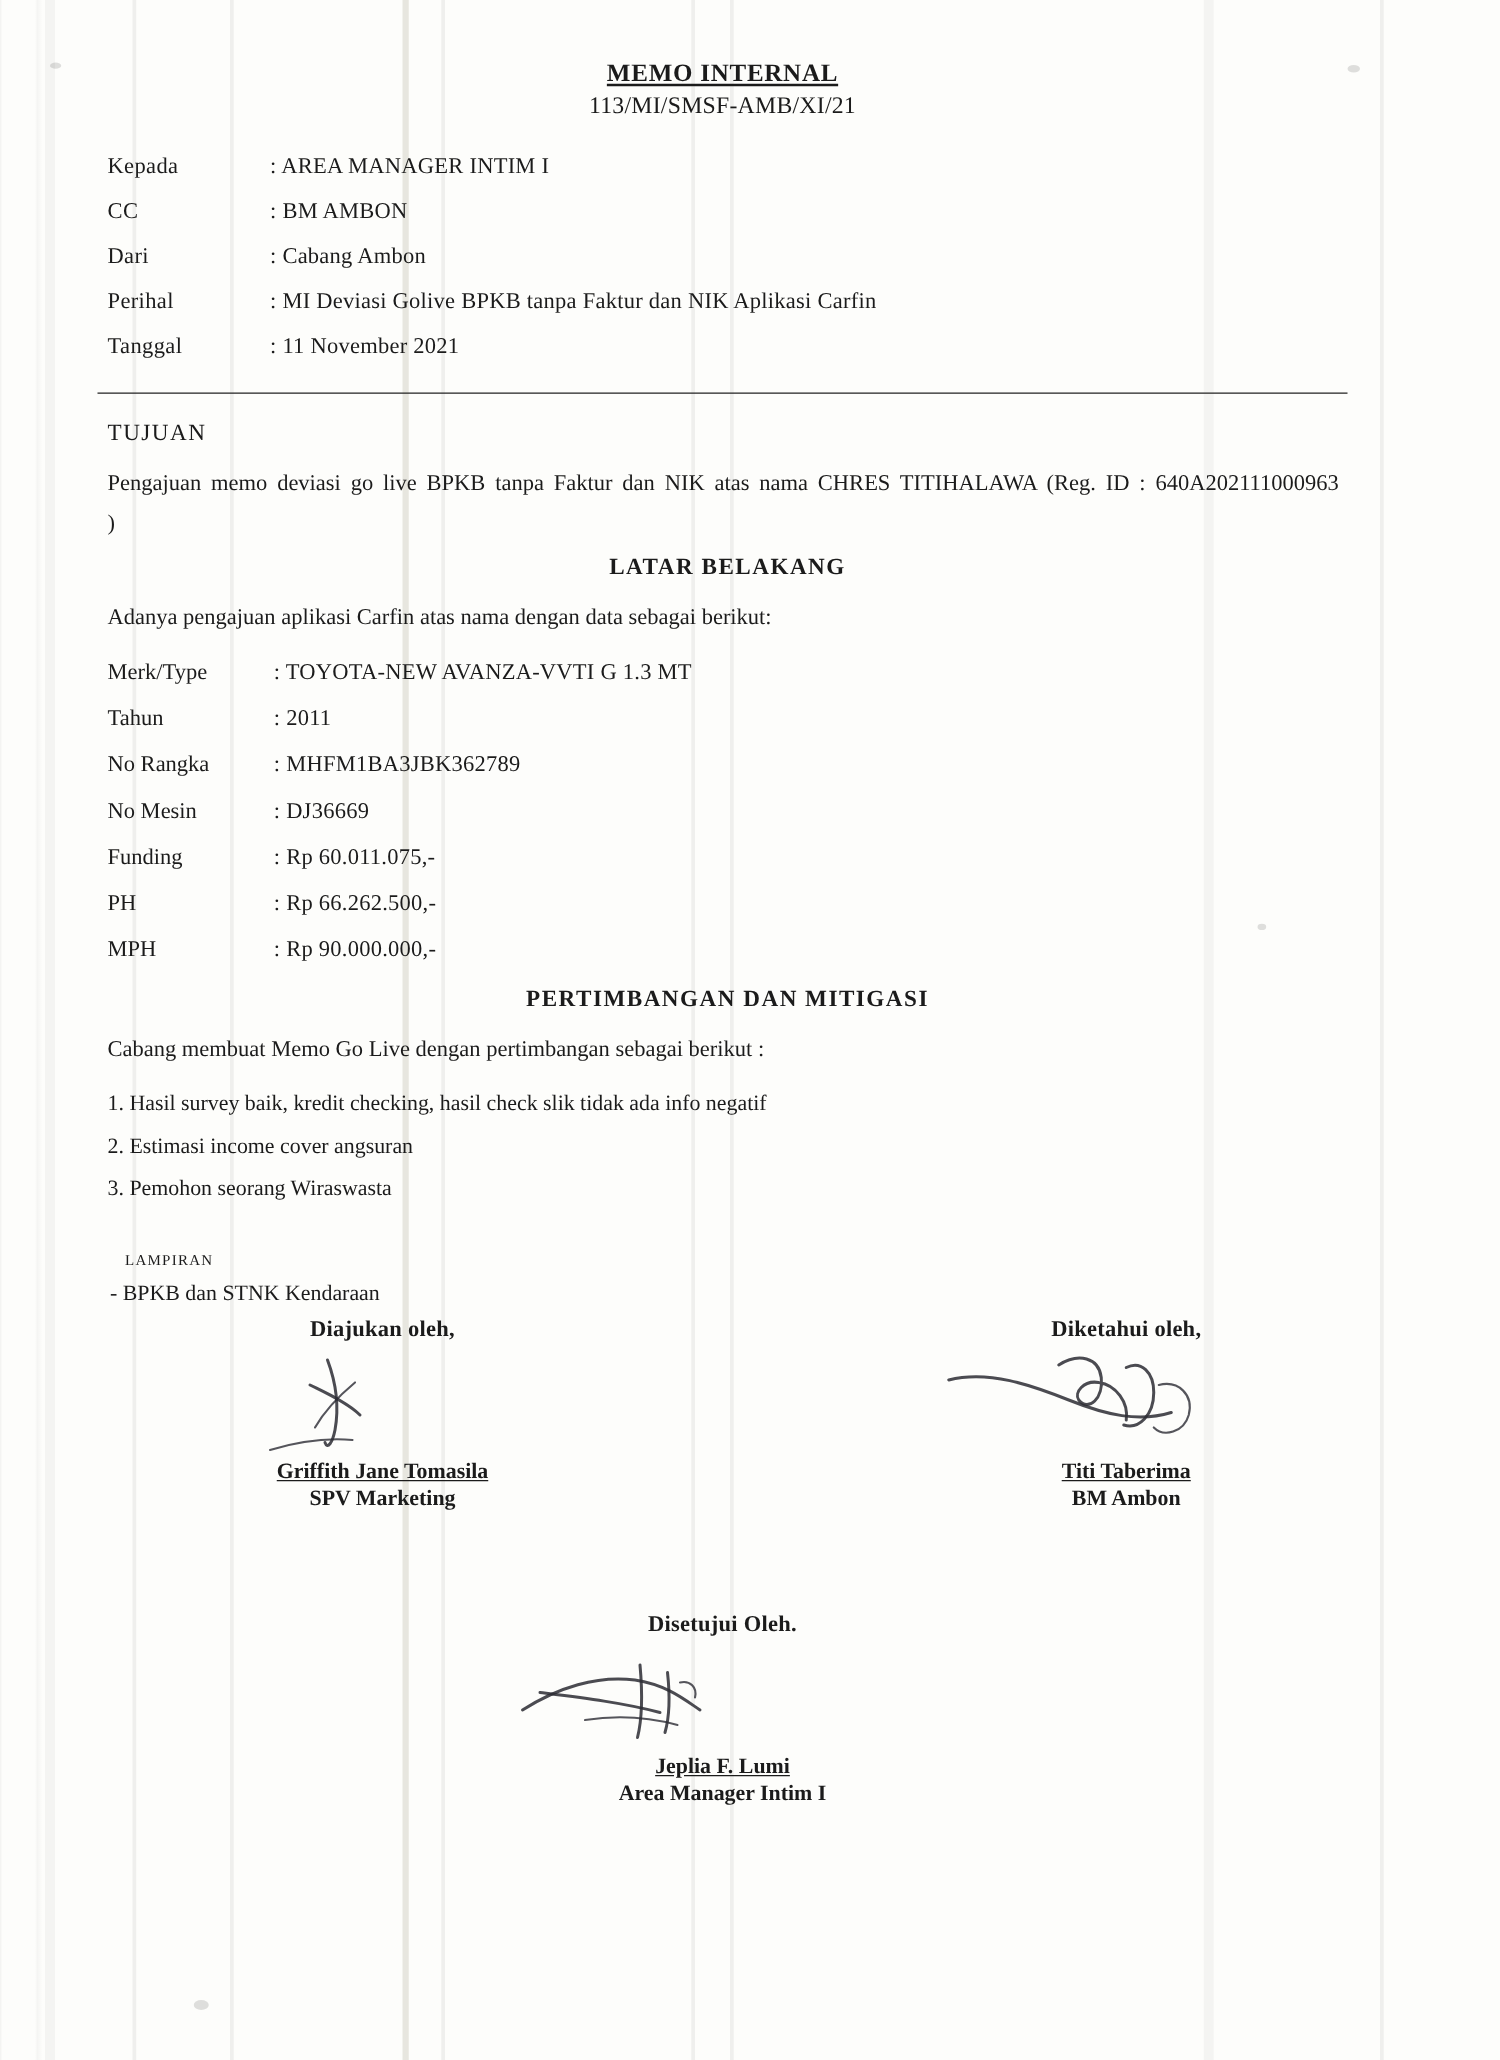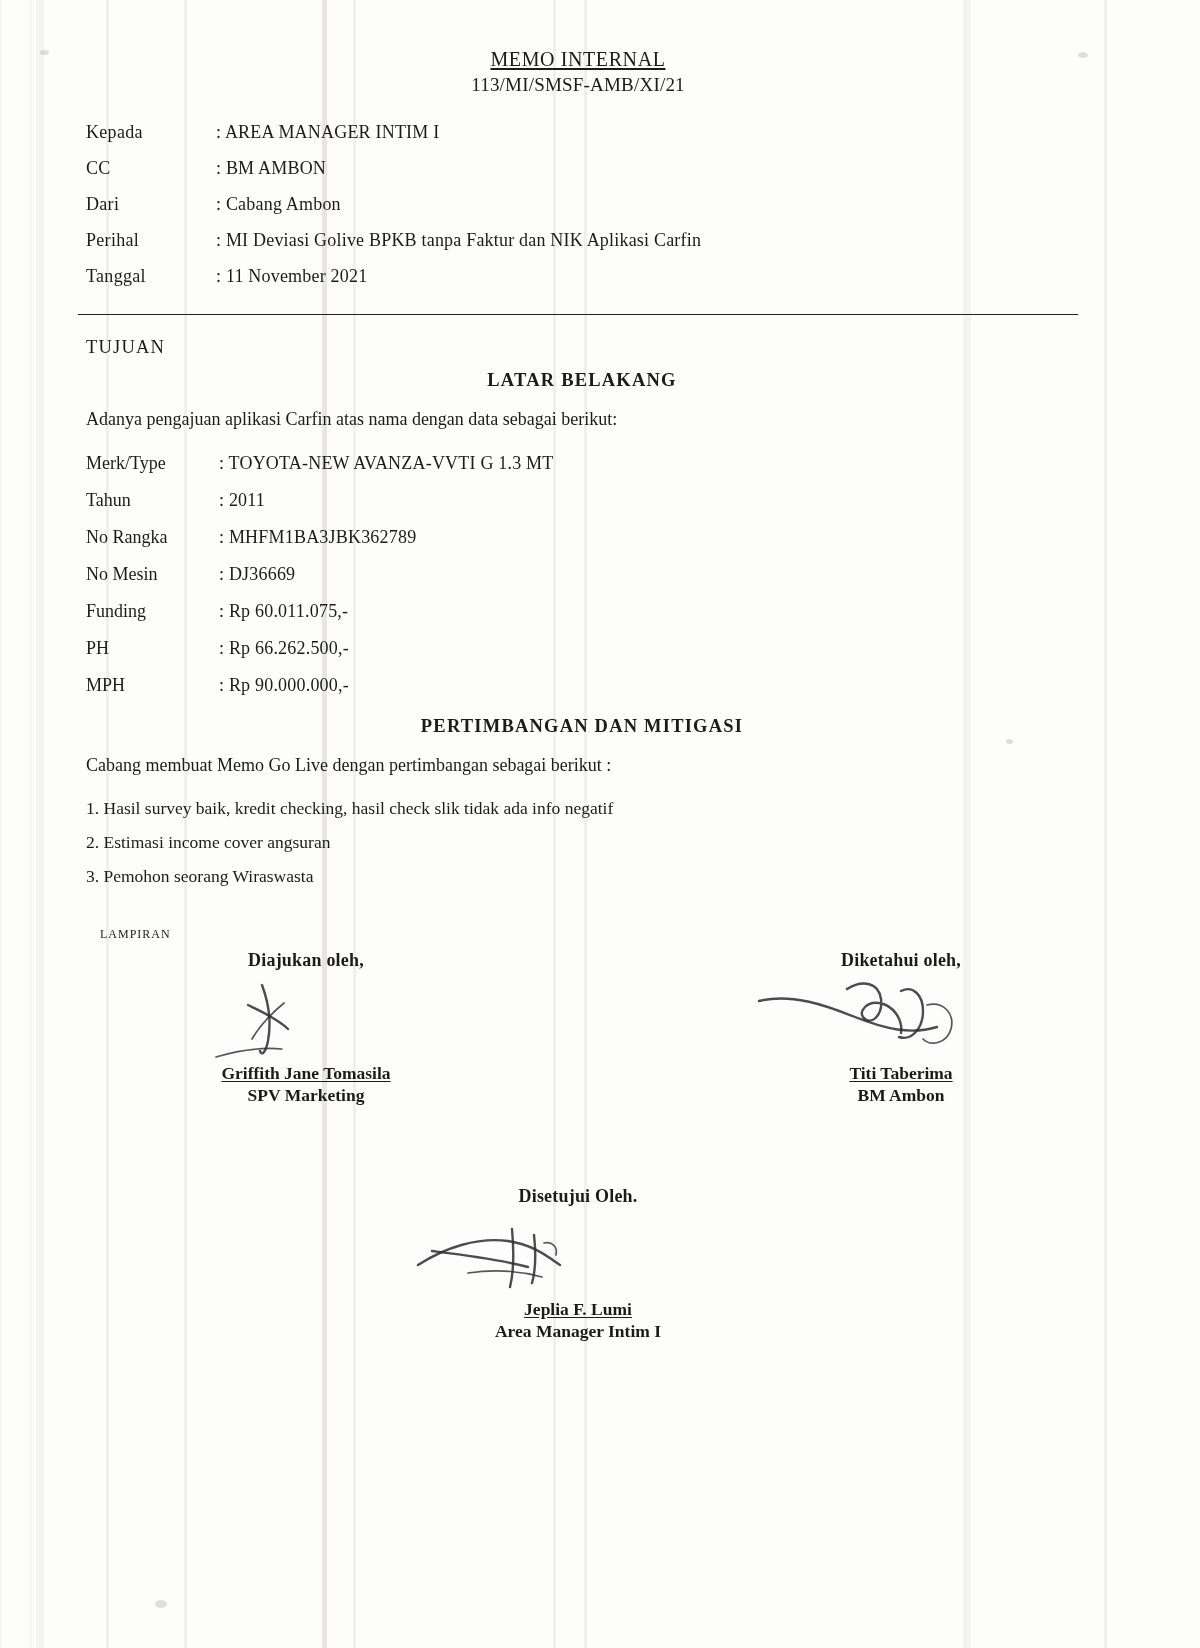--- a/index.html
+++ b/index.html
@@ -51,21 +51,21 @@
     top: 48px;
     width: 1000px;
   }
 
   .title-block {
     text-align: center;
     margin-bottom: 18px;
   }
   .doc-title {
     font-size: 20px;
-    font-weight: normal;
+    font-weight: bold;
     letter-spacing: 0.6px;
     text-decoration: underline;
     display: inline-block;
     text-underline-offset: 2px;
   }
   .doc-number {
     font-size: 19px;
     margin-top: 3px;
     letter-spacing: 0.2px;
   }
@@ -260,20 +260,21 @@
       </div>
       <div class="meta-row">
         <div class="meta-label">Tanggal</div>
         <div class="meta-value">: 11 November 2021</div>
       </div>
     </div>
 
     <hr class="rule">
 
     <div class="section-head">TUJUAN</div>
+    <p class="para spread">Pengajuan memo deviasi go live BPKB tanpa Faktur dan NIK atas nama CHRES TITIHALAWA  (Reg. ID : 640A202111000963  )</p>
 
     <div class="section-head bold">LATAR BELAKANG</div>
     <p class="para">Adanya pengajuan aplikasi Carfin atas nama  dengan data sebagai berikut:</p>
 
     <div class="kv">
       <div class="kv-row">
         <div class="kv-label">Merk/Type</div>
         <div class="kv-value">: TOYOTA-NEW AVANZA-VVTI G 1.3 MT</div>
       </div>
       <div class="kv-row">
@@ -302,20 +303,21 @@
       </div>
     </div>
 
     <div class="section-head bold" style="margin-top:12px">PERTIMBANGAN DAN MITIGASI</div>
     <p class="para">Cabang membuat Memo Go Live dengan pertimbangan sebagai berikut :</p>
     <div class="list-item">1. Hasil survey baik, kredit checking, hasil check slik tidak ada info negatif</div>
     <div class="list-item">2. Estimasi income cover angsuran</div>
     <div class="list-item">3. Pemohon seorang Wiraswasta</div>
 
     <div class="lampiran-head">LAMPIRAN</div>
+    <div class="lampiran-item">- BPKB dan STNK Kendaraan</div>
 
     <div class="sign-area">
 
       <div class="sign-left">
         <div class="sign-intro">Diajukan oleh,</div>
         <div class="sign-space">
           <svg class="scribble" width="300" height="92" viewBox="0 0 300 92" aria-hidden="true">
             <path class="ink" d="M106 14 C112 30, 116 48, 112 70 C110 80, 106 86, 104 80"></path>
             <path class="ink" d="M92 34 C104 40, 122 48, 132 58"></path>
             <path class="ink thin" d="M128 32 C116 42, 104 54, 96 68"></path>

